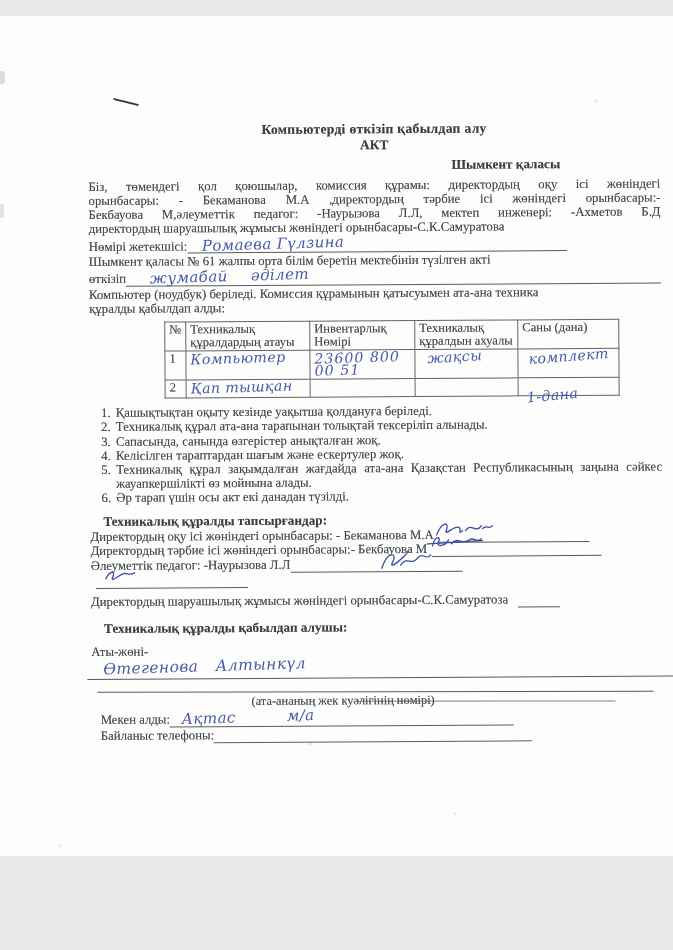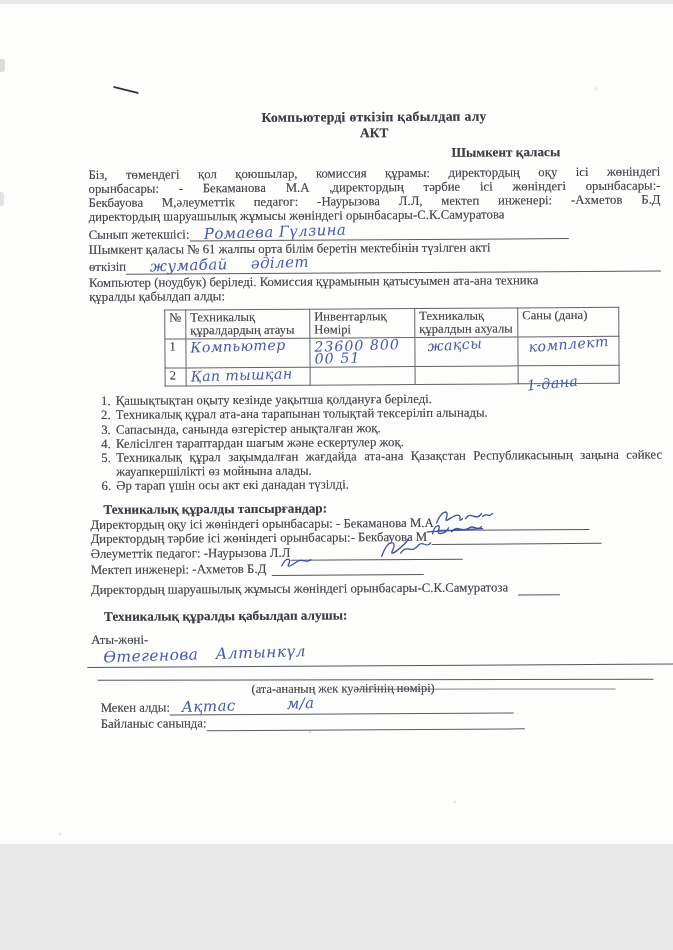--- a/index.html
+++ b/index.html
@@ -1,18 +1,18 @@
 <!DOCTYPE html>
 <html><head>
 <meta charset="utf-8">
 <style>
   html,body{margin:0;padding:0;background:#e8e8e8;}
   .page{
     position:relative;width:673px;height:840px;background:#fdfdfc;overflow:hidden;
-    font-family:"Liberation Serif",serif;color:#47484f;margin:4px auto;
+    font-family:"Liberation Serif",serif;color:#47484f;margin:16px auto;
     background-image:
       radial-gradient(circle 2px at 310px 728px, rgba(120,120,125,.18) 0 1px, transparent 2px),
       radial-gradient(circle 2px at 455px 798px, rgba(120,120,125,.15) 0 1px, transparent 2px),
       radial-gradient(circle 2px at 60px 830px, rgba(120,120,125,.14) 0 1px, transparent 2px),
       radial-gradient(circle 3px at 596px 85px, rgba(130,130,135,.12) 0 1px, transparent 3px),
       radial-gradient(circle 2px at 520px 905px, rgba(120,120,125,.14) 0 1px, transparent 2px);
   }
   .content{
     position:absolute;left:88px;top:108px;width:572px;
     transform:rotate(-0.35deg);transform-origin:top left;
@@ -75,21 +75,21 @@
     <div class="city">Шымкент  қаласы</div>
 
     <div class="intro">
       <div class="jline">Біз, төмендегі қол қоюшылар, комиссия  құрамы:  директордың  оқу  ісі жөніндегі</div>
       <div class="jline">орынбасары:  - Бекаманова  М.А ,директордың  тәрбие ісі жөніндегі  орынбасары:-</div>
       <div class="jline">Бекбауова  М,әлеуметтік педагог: -Наурызова Л.Л, мектеп  инженері: -Ахметов  Б.Д</div>
       <div class="nline">директордың шаруашылық  жұмысы  жөніндегі  орынбасары-С.К.Самуратова</div>
     </div>
 
     <div class="row" style="margin-top:2px;">
-      <span>Сынып  жетекшісі:</span>
+      <span>Нөмірі  жетекшісі:</span>
       <span class="uline" style="width:365px;padding-left:14px;"><span class="hw" style="font-size:15px;">Ромаева  Гүлзина</span></span>
     </div>
 
     <div class="nline" style="margin-top:2px;">Шымкент  қаласы № 61 жалпы  орта  білім  беретін  мектебінін  түзілген  акті</div>
 
     <div class="row" style="margin-top:1px;">
       <span>өткізіп</span>
       <span class="uline grow" style="padding-left:24px;"><span class="hw" style="font-size:15px;word-spacing:18px;">жумабай   әділет</span></span>
     </div>
 
@@ -158,21 +158,20 @@
     </div>
     <div class="sigrow" style="margin-top:1px;">
       <span>Әлеуметтік педагог: -Наурызова Л.Л</span>
       <span class="sline" style="width:172px;">
         <svg class="sig" style="position:absolute;left:86px;top:-13px;" width="56" height="26" viewBox="0 0 56 26">
             <path d="M5,22 C12,3 21,7 16,16 C11,25 27,12 32,5 M24,19 C30,9 35,21 42,11 C46,6 50,15 54,9"></path>
           </svg>
       </span>
     </div>
     <div class="sigrow" style="margin-top:2px;">
-      <span>Мектеп  инженері: -Ахметов  Б.Д</span>
       <span class="sline" style="width:152px;margin-left:5px;">
         <svg class="sig" style="position:absolute;left:6px;top:-12px;" width="40" height="22" viewBox="0 0 40 22">
             <path d="M4,15 C9,5 14,8 11,13 C8,19 17,12 21,10 C25,8 28,13 33,9"></path>
           </svg>
       </span>
     </div>
     <div class="sigrow" style="margin-top:7px;">
       <span>Директордың шаруашылық  жұмысы  жөніндегі  орынбасары-С.К.Самуратоза</span>
       <span class="sline" style="width:42px;margin-left:10px;"></span>
     </div>
@@ -184,19 +183,19 @@
       <span class="hw" style="font-size:15.5px;word-spacing:12px;">Өтегенова  Алтынкүл</span>
     </div>
     <div class="idline"></div>
     <div class="idcaption">(ата-ананың жек куәлігінің нөмірі)</div>
 
     <div class="row" style="margin-top:3px;margin-left:9px;">
       <span>Мекен  алды:</span>
       <span class="uline addr-ln"><span class="hw" style="font-size:15px;word-spacing:46px;">Ақтас м/а</span></span>
     </div>
     <div class="row" style="margin-top:2px;margin-left:9px;">
-      <span>Байланыс  санында:</span>
+      <span>Байланыс  телефоны:</span>
       <span class="uline phone-ln"></span>
     </div>
 
     <div class="strayline"></div>
   </div>
 </div>
 
 </body></html>

